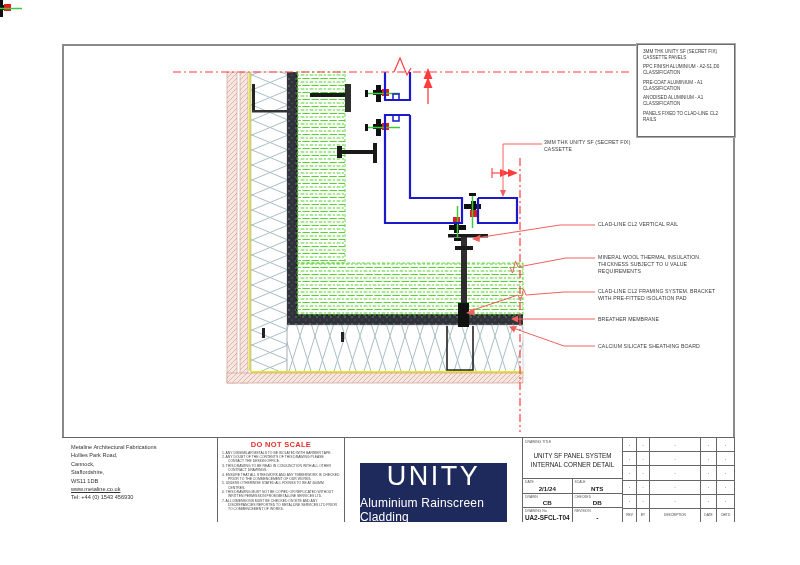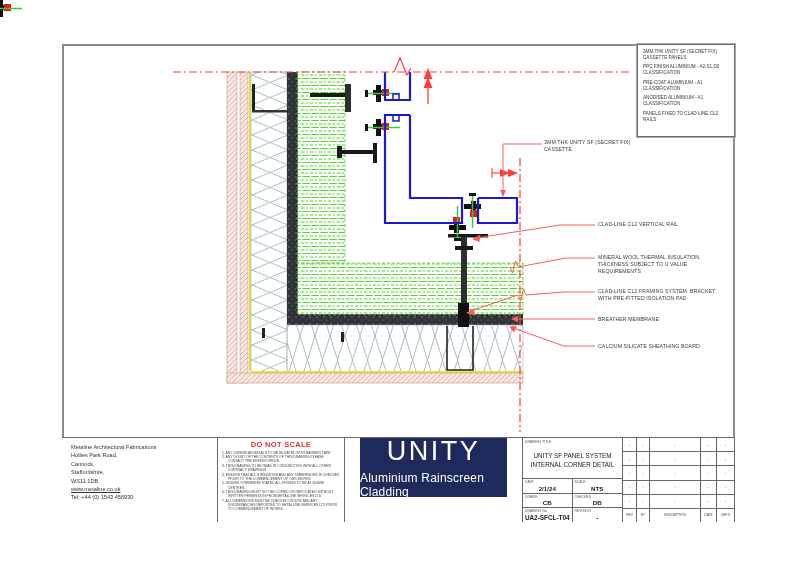--- a/index.html
+++ b/index.html
@@ -31,21 +31,21 @@
 
   
   .tb{position:absolute;left:62px;top:437px;width:673px;height:85px;display:flex;background:#fff;
       border-top:1.5px solid var(--line);font-size:5.5px;color:#333;}
   .tb .cell{border-right:1px solid var(--line);height:100%;position:relative;}
   .c-company{width:156px;padding:5px 0 0 9px;line-height:1.5;font-size:5.6px;}
   .c-company .weblink{text-decoration:underline;}
   .c-dns{width:127px;padding:2px 4px;}
   .c-dns .dns-head{color:var(--warn);font-weight:bold;font-size:7.5px;text-align:center;letter-spacing:.3px;margin-bottom:1.5px;}
   .c-dns .dnote{font-size:3.4px;line-height:1.2;padding-left:6px;text-indent:-6px;color:#444;margin-bottom:.6px;}
-  .c-logo{width:178px;display:flex;align-items:flex-start;justify-content:center;}
+  .c-logo{width:178px;display:flex;align-items:flex-end;justify-content:center;}
   .logobox{width:147px;height:59px;background:var(--navy);display:flex;flex-direction:column;align-items:center;justify-content:center;}
   .logobox .brand{color:#fff;font-size:27px;font-weight:500;letter-spacing:2.5px;line-height:1;margin-top:2px;}
   .logobox .rule{width:100%;height:2px;background:var(--logored);margin:3px 0 3px 0;}
   .logobox .tagline{color:#fff;font-size:12px;letter-spacing:.2px;}
   .c-info{width:100px;display:flex;flex-direction:column;}
   .irow{display:flex;border-bottom:1px solid var(--line);}
   .ir-title{height:41px;display:block;position:relative;}
   .lbl{position:absolute;left:2px;top:1.5px;font-size:3.4px;color:#555;}
   .ir-title .ttl{position:absolute;left:0;right:0;top:13px;text-align:center;font-size:6.3px;line-height:1.5;color:#222;}
   .ir2{height:15px;}.ir3{height:14px;}.ir4{height:14.5px;border-bottom:none;}

